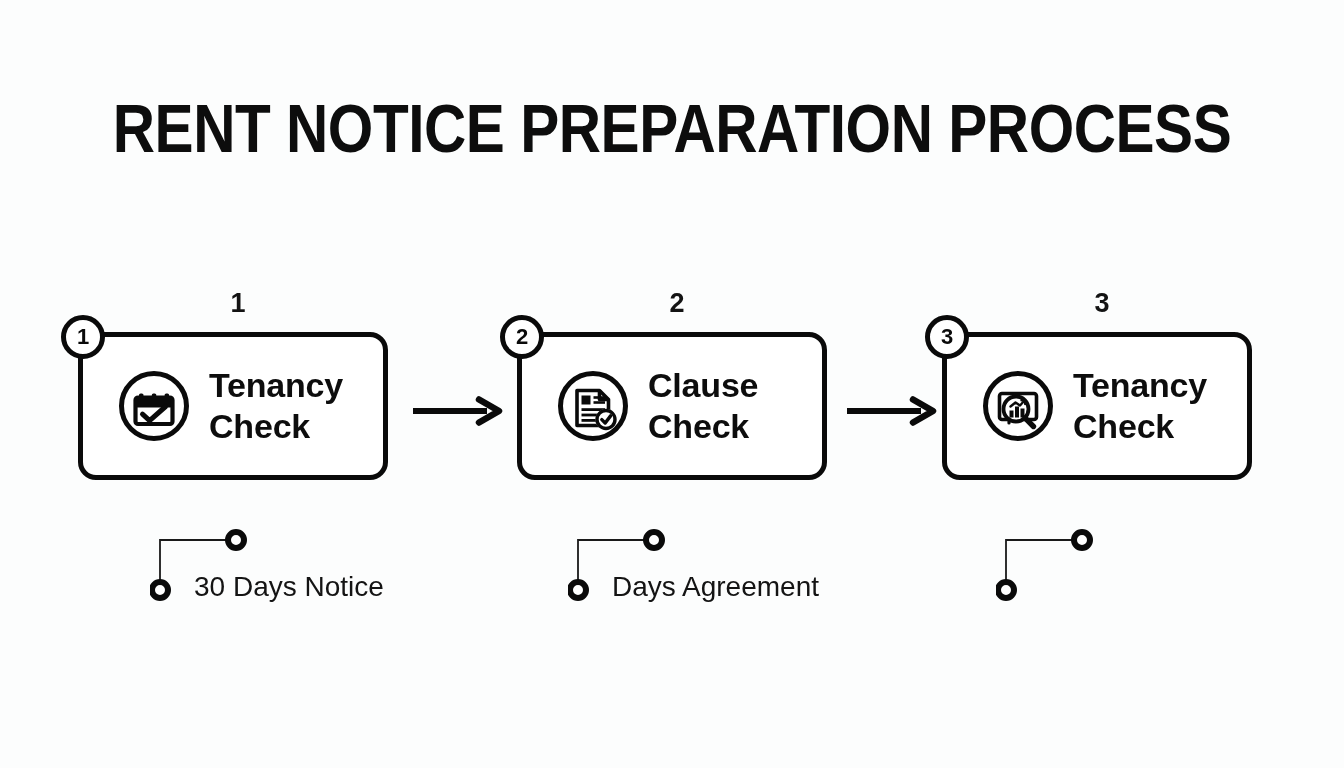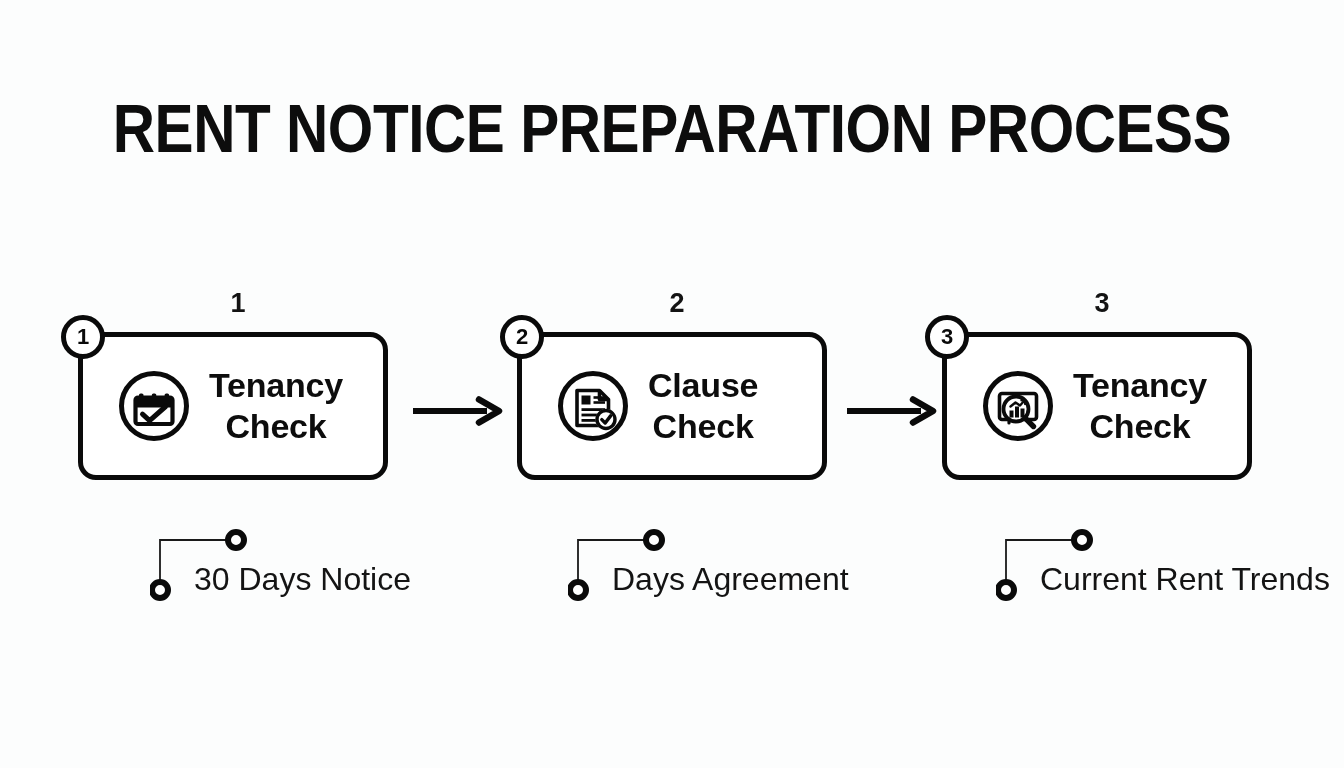--- a/index.html
+++ b/index.html
@@ -115,21 +115,20 @@
   .card-icon svg { display: block; width: 74px; height: 74px; }
 
   .card-title {
     font-family: "Liberation Sans Narrow", "Liberation Sans", sans-serif;
     font-size: 34px;
     line-height: 41px;
     font-weight: 700;
     color: #0d0d0d;
     white-space: pre-line;
     letter-spacing: -0.2px;
-    text-align: center;
   }
 
   
   .arrow {
     position: absolute;
     top: 396px;
     width: 96px;
     height: 30px;
   }
   .arrow-1 { left: 411px; }
@@ -152,23 +151,23 @@
     top: 0;
     left: 0;
     width: 120px;
     height: 86px;
   }
   .caption-connector svg { display: block; width: 120px; height: 86px; }
 
   .caption-label {
     position: absolute;
     left: 44px;
-    top: 42px;
-    font-family: "Liberation Sans Narrow", "Liberation Sans", sans-serif;
-    font-size: 32px;
+    top: 50px;
+    font-family: "Liberation Sans Narrow", "Liberation Sans", sans-serif;
+    font-size: 28px;
     line-height: 30px;
     font-weight: 400;
     color: #141414;
     white-space: nowrap;
   }
 </style>
 </head>
 <body>
 
 <div id="canvas">
@@ -283,16 +282,15 @@
   </div>
 
   <div class="caption caption-3">
     <div class="caption-connector">
       <svg viewBox="0 0 120 86" aria-hidden="true">
         <path d="M10 68 V18 H78" fill="none" stroke="#1a1a1a" stroke-width="1.8"></path>
         <circle cx="86" cy="18" r="8" fill="#ffffff" stroke="#0a0a0a" stroke-width="6"></circle>
         <circle cx="10" cy="68" r="8" fill="#ffffff" stroke="#0a0a0a" stroke-width="6"></circle>
       </svg>
     </div>
-    <div class="caption-label">Current Rent Trends</div>
   </div>
 
 </div>
 
 </body></html>

